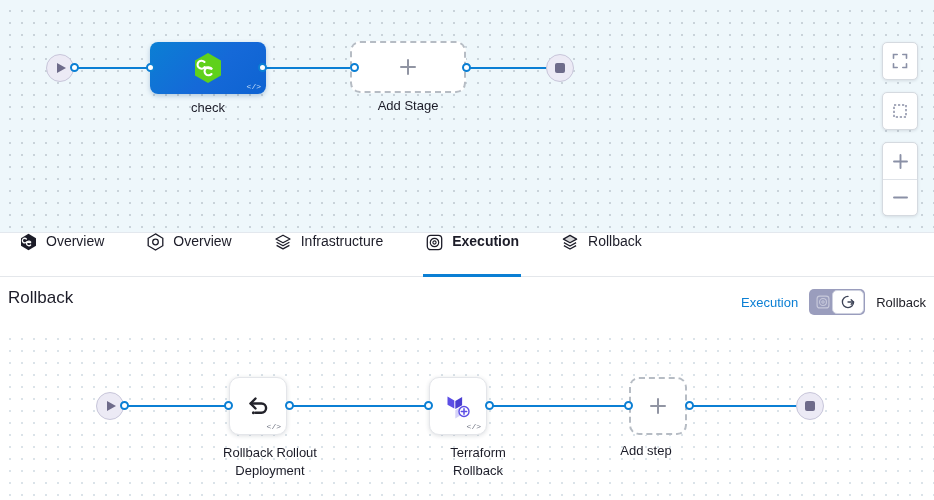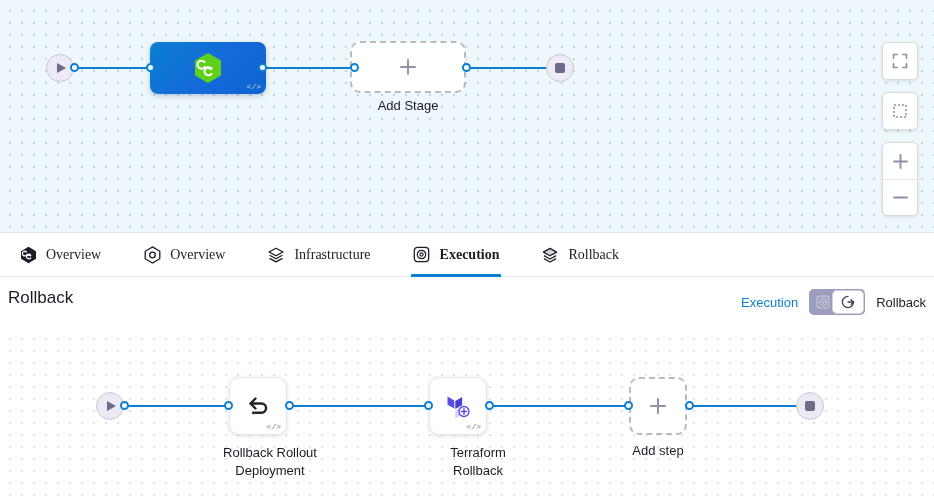--- a/index.html
+++ b/index.html
@@ -210,28 +210,27 @@
     top: 233px;
     height: 43px;
     background: #ffffff;
     border-bottom: 1px solid #e4e7eb;
     display: flex;
     align-items: center;
     z-index: 5;
   }
   .tab {
     display: flex;
-    align-items: center;
+    align-items: flex-start;
     height: 43px;
     padding: 0 0 0 0;
     margin-right: 42px;
     position: relative;
     cursor: pointer;
     box-sizing: border-box;
-    font-family: Liberation Serif, serif;
   }
   .tab:first-child { margin-left: 19px; }
   .tab-icon {
     width: 18px;
     height: 18px;
     margin-right: 9px;
     display: flex;
     align-items: center;
     justify-content: center;
     flex: 0 0 auto;
@@ -337,20 +336,21 @@
     <div class="stage-node filled" style="left:150px; top:42px;">
       <svg width="30" height="32" viewBox="0 0 30 32">
         <polygon points="15,1 28,8.5 28,23.5 15,31 2,23.5 2,8.5" fill="#5fd11b"></polygon>
         <path d="M11.5 10 a4 4 0 1 0 0 5.4 M18.5 22 a4 4 0 1 1 0 -5.4" stroke="#ffffff" stroke-width="2.1" fill="none" stroke-linecap="round"></path>
         <path d="M11.5 15.4 L18.5 16.6" stroke="#ffffff" stroke-width="2.1" stroke-linecap="round"></path>
       </svg>
       <span class="code-badge">&lt;/&gt;</span>
     </div>
     <div class="dot" style="left:146px; top:63px;"></div>
     <div class="dot" style="left:258px; top:63px;"></div>
+    <div class="node-label" style="left:130px; top:99px; width:156px;">check</div>
 
     <div class="stage-node add" style="left:350px; top:41px;">
       <span class="plus-glyph"></span>
     </div>
     <div class="dot" style="left:350px; top:63px;"></div>
     <div class="dot" style="left:462px; top:63px;"></div>
     <div class="node-label" style="left:330px; top:97px; width:156px;">Add Stage</div>
 
     <div class="terminal stop" style="left:546px; top:54px;">
       <span class="glyph"></span>
@@ -514,20 +514,20 @@
     <div class="dot" style="left:424px; top:71px;"></div>
     <div class="dot" style="left:485px; top:71px;"></div>
     <div class="node-label" style="left:398px; top:114px; width:160px;">Terraform
 Rollback</div>
 
     <div class="step-node add" style="left:629px; top:47px;">
       <span class="plus-glyph"></span>
     </div>
     <div class="dot" style="left:624px; top:71px;"></div>
     <div class="dot" style="left:685px; top:71px;"></div>
-    <div class="node-label" style="left:578px; top:112px; width:160px;">Add step</div>
+    <div class="node-label" style="left:566px; top:112px; width:160px;">Add step</div>
 
     <div class="terminal stop" style="left:796px; top:62px;">
       <span class="glyph"></span>
     </div>
   </div>
 
 </div>
 
 </body></html>

